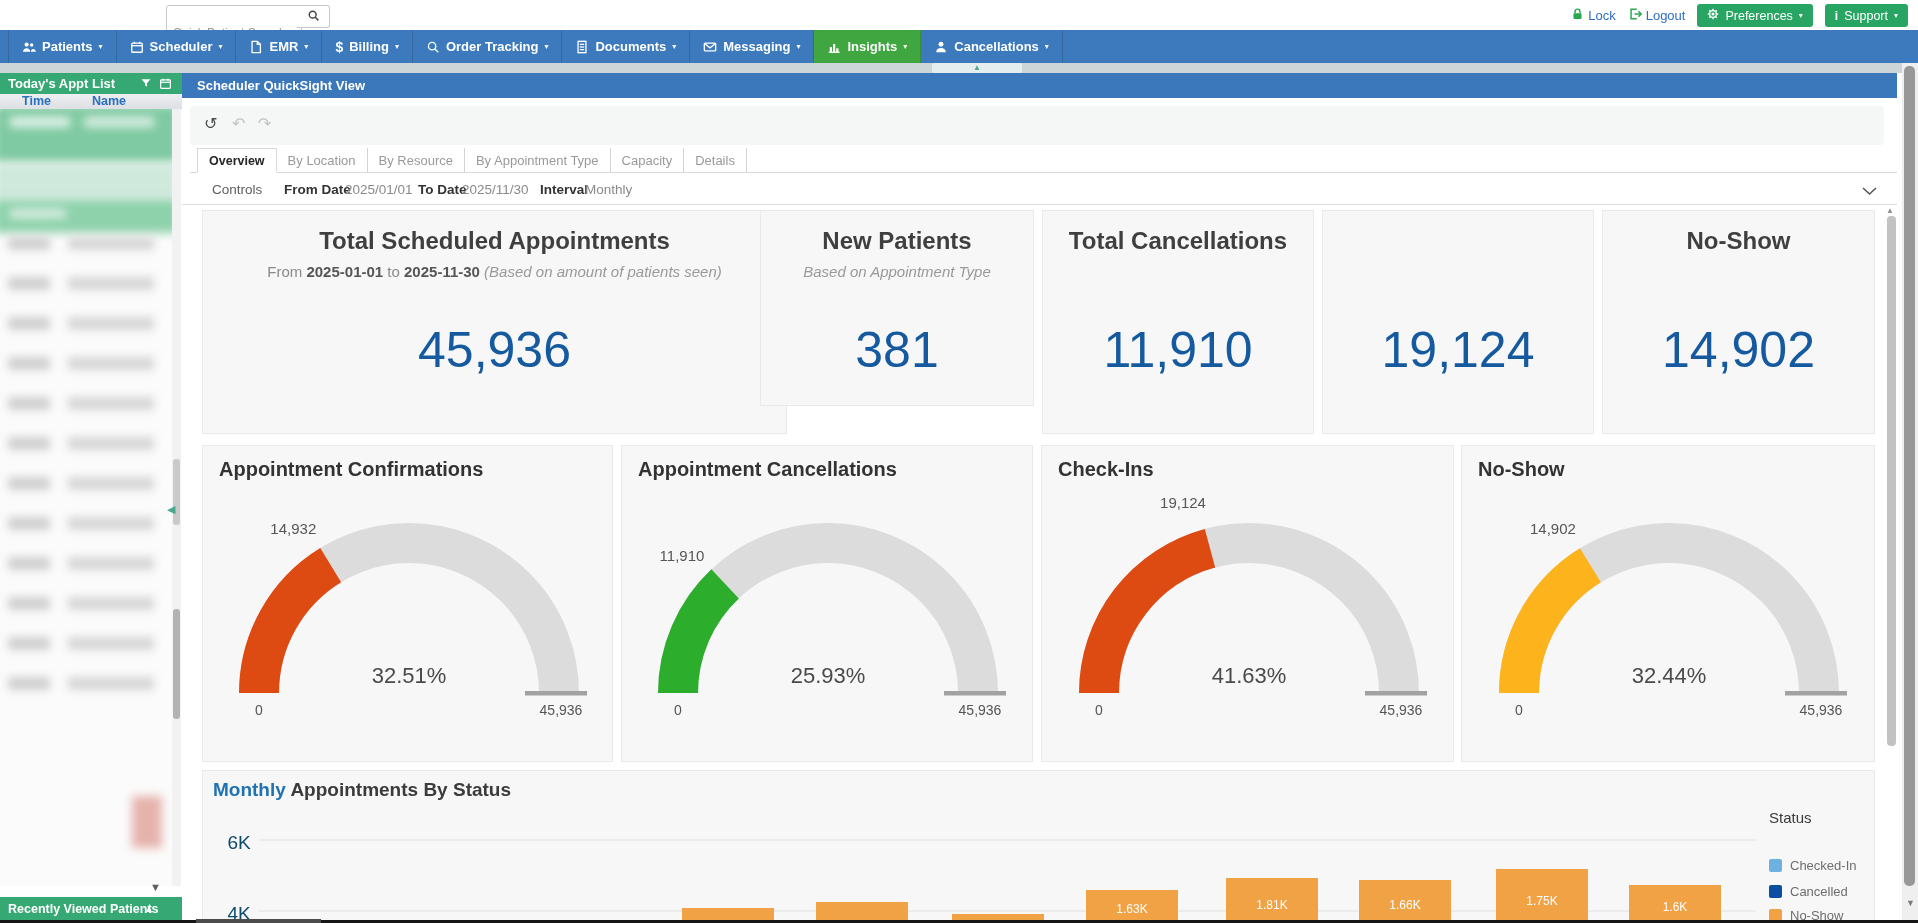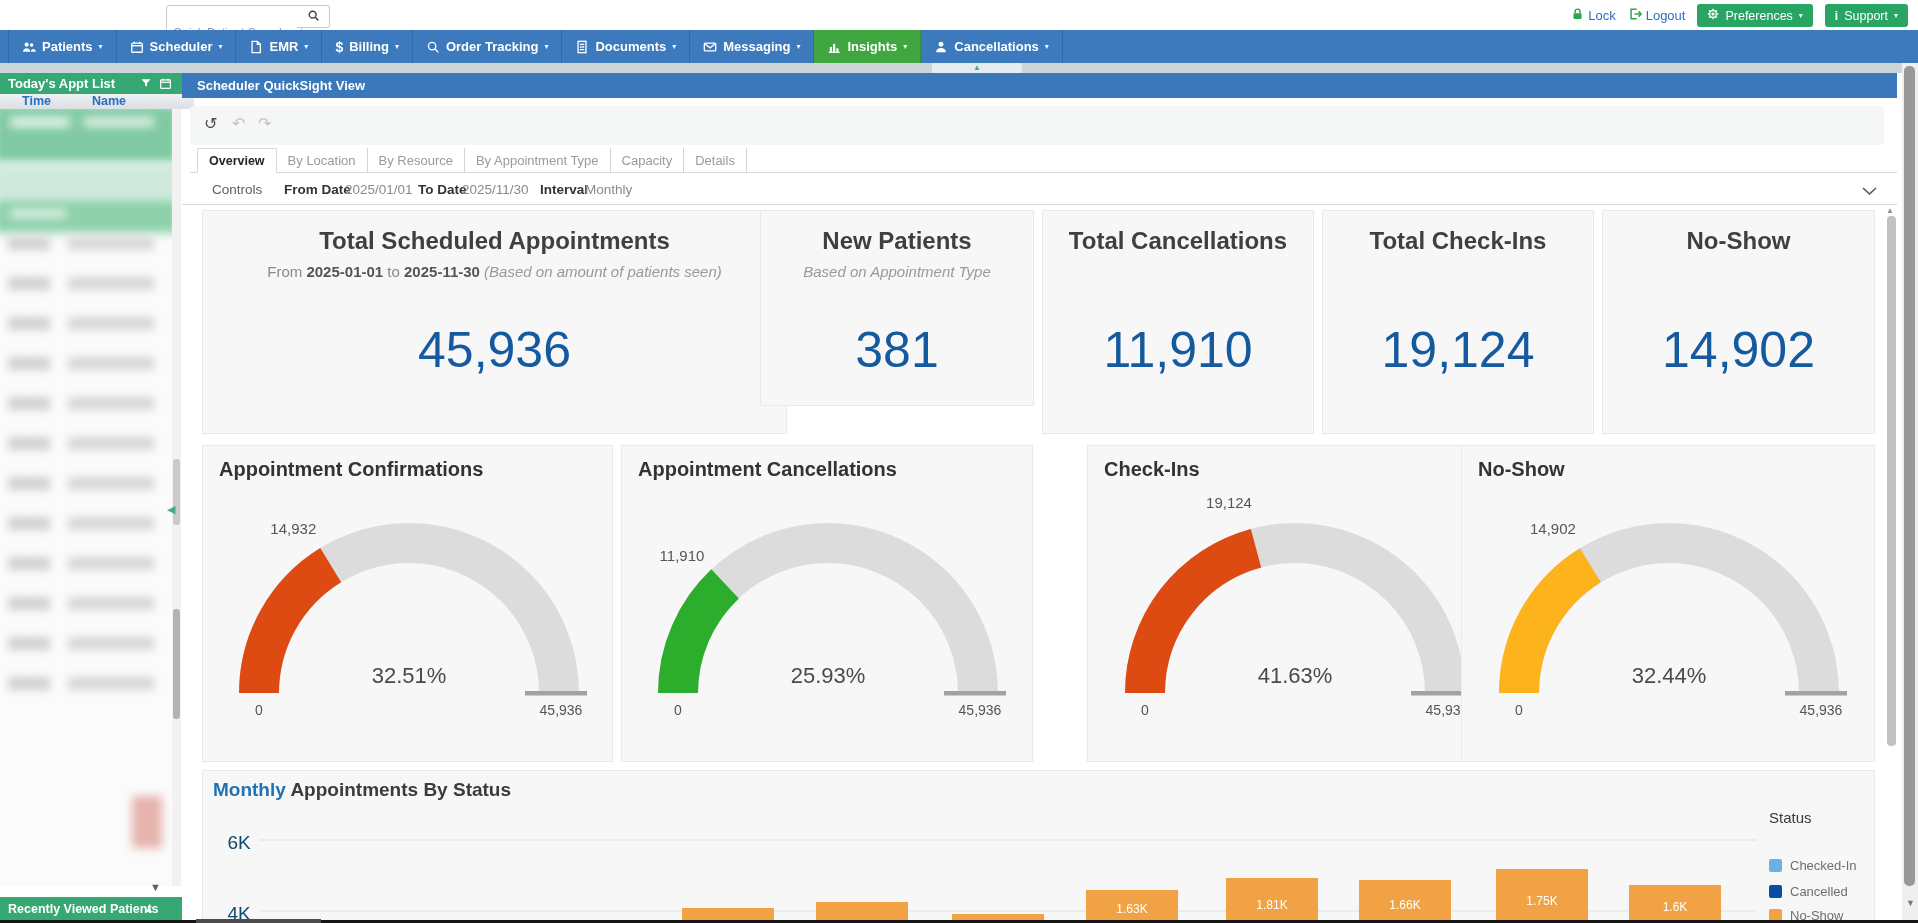--- a/index.html
+++ b/index.html
@@ -28,21 +28,21 @@
   .nav-dollar{font-weight:700;font-size:14px;}
   
   #collapse-strip{left:0;top:63px;width:1902px;height:10px;background:#ccd6d8;}
   #collapse-handle{left:932px;top:63px;width:90px;height:10px;background:#e5eeee;border-radius:2px;
     display:flex;align-items:center;justify-content:center;cursor:pointer;}
   #collapse-handle span{color:#4aa88e;font-size:8px;line-height:1;}
   
   #sidebar-header{left:0;top:73px;width:182px;height:21px;background:#36a873;color:#fff;
     font-size:13px;font-weight:700;display:flex;align-items:center;padding-left:8px;box-sizing:border-box;}
   #sidebar-header .icons{position:absolute;right:10px;top:4px;display:flex;gap:7px;}
-  #sidebar-cols{left:0;top:94px;width:182px;height:15px;background:linear-gradient(#eef0f2,#dcdfe3);padding-left:12px;}
+  #sidebar-cols{left:0;top:94px;width:182px;height:15px;background:linear-gradient(#eef0f2,#dcdfe3);}
   #sidebar-cols span{position:absolute;color:#2a6fc0;font-size:12.5px;font-weight:700;top:0;}
   #appt-list{left:0;top:109px;width:172px;height:777px;background:#fbfbfb;overflow:hidden;}
   .blur{position:absolute;filter:blur(5px);}
   .blur-row{position:absolute;filter:blur(4px);}
   #sidebar-scroll{left:172px;top:109px;width:9px;height:777px;background:#f2f2f2;}
   .sb-thumb{position:absolute;left:1px;width:7px;border-radius:3px;background:#b3b3b3;}
   #side-collapse{left:167px;top:503px;color:#4aa88e;font-size:11px;cursor:pointer;}
   #appt-downarrow{left:150px;top:881px;color:#5f5f5f;font-size:11px;cursor:pointer;}
   #sidebar-footer{left:0;top:897px;width:182px;height:23px;background:#36a873;color:#fff;font-size:12.5px;
     font-weight:700;display:flex;align-items:center;padding-left:8px;box-sizing:border-box;cursor:pointer;}
@@ -376,21 +376,20 @@
       <div class="card" style="left:760px;top:210px;width:274px;height:196px;">
     <div class="kpi-title">New Patients</div>
         <div class="kpi-sub"><i>Based on Appointment Type</i></div>
     <div class="kpi-value">381</div>
       </div>
       <div class="card" style="left:1042px;top:210px;width:272px;height:224px;">
     <div class="kpi-title">Total Cancellations</div>
     <div class="kpi-value">11,910</div>
       </div>
       <div class="card" style="left:1322px;top:210px;width:272px;height:224px;">
-    <div class="kpi-title">Total Check-Ins</div>
     <div class="kpi-value">19,124</div>
       </div>
       <div class="card" style="left:1602px;top:210px;width:273px;height:224px;">
     <div class="kpi-title">No-Show</div>
     <div class="kpi-value">14,902</div>
       </div>
     </div>
   <div id="gauge-row">
       <div class="card" style="left:202px;top:445px;width:411px;height:317px;">
     <div class="gauge-title">Appointment Confirmations</div>
@@ -409,21 +408,21 @@
     <svg class="gauge-svg" style="left:26px" width="360" height="240" viewBox="0 0 360 240">
       <path d="M 30.0 199.0 A 150 150 0 0 1 330.0 199.0" stroke="#dcdcdc" stroke-width="40" fill="none"></path>
       <path d="M 30.0 199.0 A 150 150 0 0 1 77.1 89.9" stroke="#2cad2c" stroke-width="40" fill="none"></path>
       <rect x="296" y="197" width="62" height="4.5" fill="#a2a2a2"></rect>
       <text class="g-vlabel" x="34.0" y="66.7" text-anchor="middle">11,910</text>
       <text class="g-pct" x="180" y="189" text-anchor="middle">25.93%</text>
       <text class="g-min" x="30" y="221" text-anchor="middle">0</text>
       <text class="g-max" x="332" y="221" text-anchor="middle">45,936</text>
     </svg>
       </div>
-      <div class="card" style="left:1041px;top:445px;width:413px;height:317px;margin-left:46px;">
+      <div class="card" style="left:1041px;top:445px;width:413px;height:317px;">
     <div class="gauge-title">Check-Ins</div>
     <svg class="gauge-svg" style="left:26.5px" width="360" height="240" viewBox="0 0 360 240">
       <path d="M 30.0 199.0 A 150 150 0 0 1 330.0 199.0" stroke="#dcdcdc" stroke-width="40" fill="none"></path>
       <path d="M 30.0 199.0 A 150 150 0 0 1 141.0 54.2" stroke="#dd4a12" stroke-width="40" fill="none"></path>
       <rect x="296" y="197" width="62" height="4.5" fill="#a2a2a2"></rect>
       <text class="g-vlabel" x="114.0" y="14.0" text-anchor="middle">19,124</text>
       <text class="g-pct" x="180" y="189" text-anchor="middle">41.63%</text>
       <text class="g-min" x="30" y="221" text-anchor="middle">0</text>
       <text class="g-max" x="332" y="221" text-anchor="middle">45,936</text>
     </svg>

